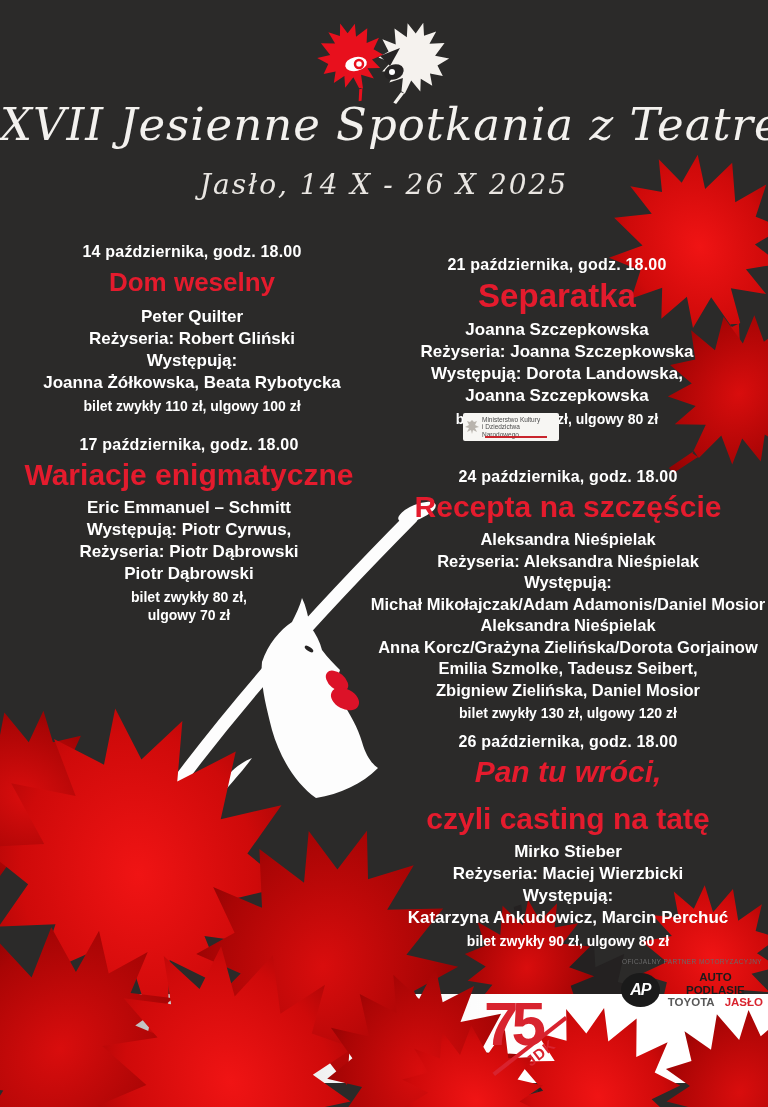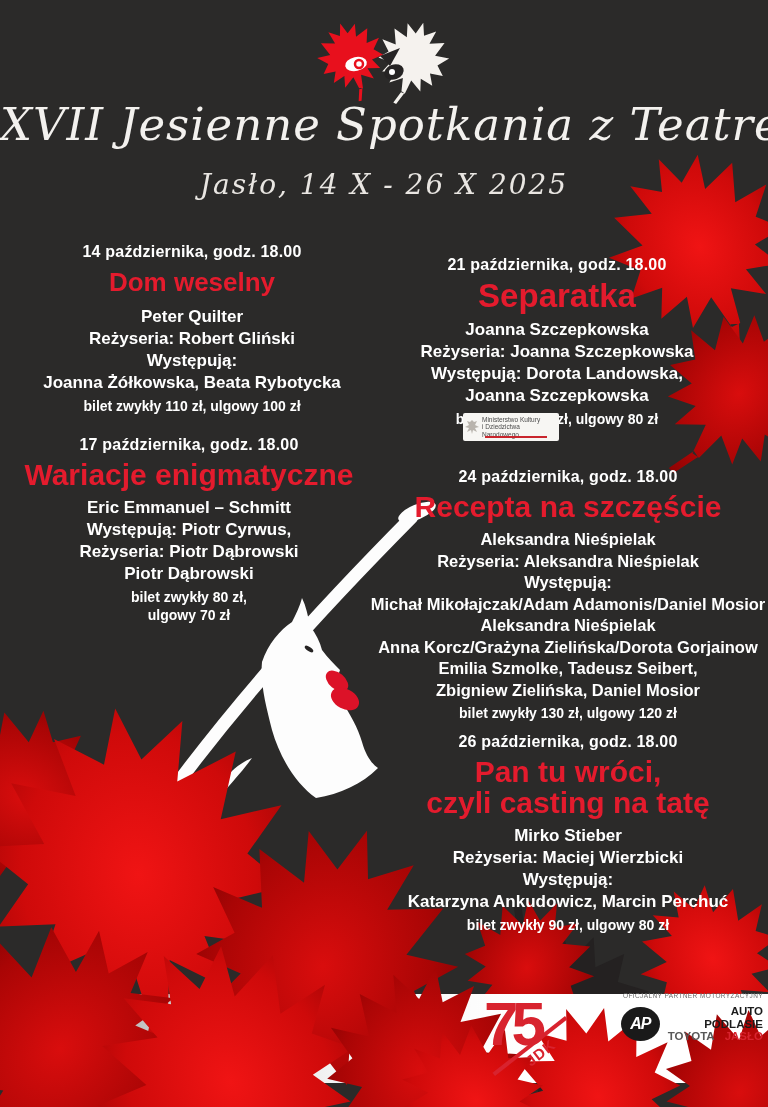--- a/index.html
+++ b/index.html
@@ -47,21 +47,21 @@
   .ministry .eagle{flex:0 0 14px;height:16px;margin-right:3px;}
   .ministry .mtxt{font-size:6.5px;line-height:7.5px;color:#4a4a4a;text-align:left;}
   .ministry .redbar{position:absolute;left:22px;bottom:3px;width:62px;height:2px;background:#c9252d;}
 
   
   .jdk-logo{position:absolute;left:478px;top:998px;width:118px;height:84px;color:var(--partner-red);}
   .jdk-75{position:absolute;left:6px;top:-10px;font-size:62px;font-weight:bold;letter-spacing:-7px;}
   .jdk-slash{position:absolute;left:6px;top:46px;width:92px;height:4px;background:var(--partner-red);transform:rotate(-38deg);}
   .jdk-letters{position:absolute;left:46px;top:46px;font-size:15px;font-weight:bold;letter-spacing:1px;transform:rotate(-38deg);}
 
-  .partner{position:absolute;left:621px;top:992px;width:142px;text-align:right;}
+  .partner{position:absolute;left:621px;top:958px;width:142px;text-align:center;}
   .partner-caption{font-size:6.5px;color:#6a6a6a;letter-spacing:.4px;margin-bottom:6px;white-space:nowrap;}
   .partner-row{display:flex;align-items:center;}
   .ap-oval{
     width:44px;height:34px;background:#1a1a1a;border-radius:50%;
     display:flex;align-items:center;justify-content:center;
     color:#fff;font-weight:bold;font-style:italic;font-size:16px;letter-spacing:-1px;
   }
   .partner-name{margin-left:8px;font-size:11.5px;font-weight:bold;line-height:12.5px;color:#1b1b1b;}
   .brand-gray{color:#585858;}
   .brand-red{color:var(--partner-red);margin-left:10px;}
@@ -195,21 +195,21 @@
       <div class="ev-line small">Michał Mikołajczak/Adam Adamonis/Daniel Mosior</div>
       <div class="ev-line small">Aleksandra Nieśpielak</div>
       <div class="ev-line small">Anna Korcz/Grażyna Zielińska/Dorota Gorjainow</div>
       <div class="ev-line small">Emilia Szmolke, Tadeusz Seibert,</div>
       <div class="ev-line small">Zbigniew Zielińska, Daniel Mosior</div>
       <div class="ev-ticket first">bilet zwykły 130 zł, ulgowy 120 zł</div>
     </div>
 
     <div class="event" style="left:376px;top:733px;width:384px;">
       <div class="ev-date">26 października, godz. 18.00</div>
-      <div class="ev-title t30" style="margin-bottom:0;">Pan tu wróci,</div>
+      <div class="ev-title t30" style="margin-bottom:16px;font-style:italic;">Pan tu wróci,</div>
       <div class="ev-title t30">czyli casting na tatę</div>
       <div class="ev-line">Mirko Stieber</div>
       <div class="ev-line">Reżyseria: Maciej Wierzbicki</div>
       <div class="ev-line">Występują:</div>
       <div class="ev-line">Katarzyna Ankudowicz, Marcin Perchuć</div>
       <div class="ev-ticket first">bilet zwykły 90 zł, ulgowy 80 zł</div>
     </div>
 
     <div class="jdk-logo">
       <div class="jdk-75">75</div>

